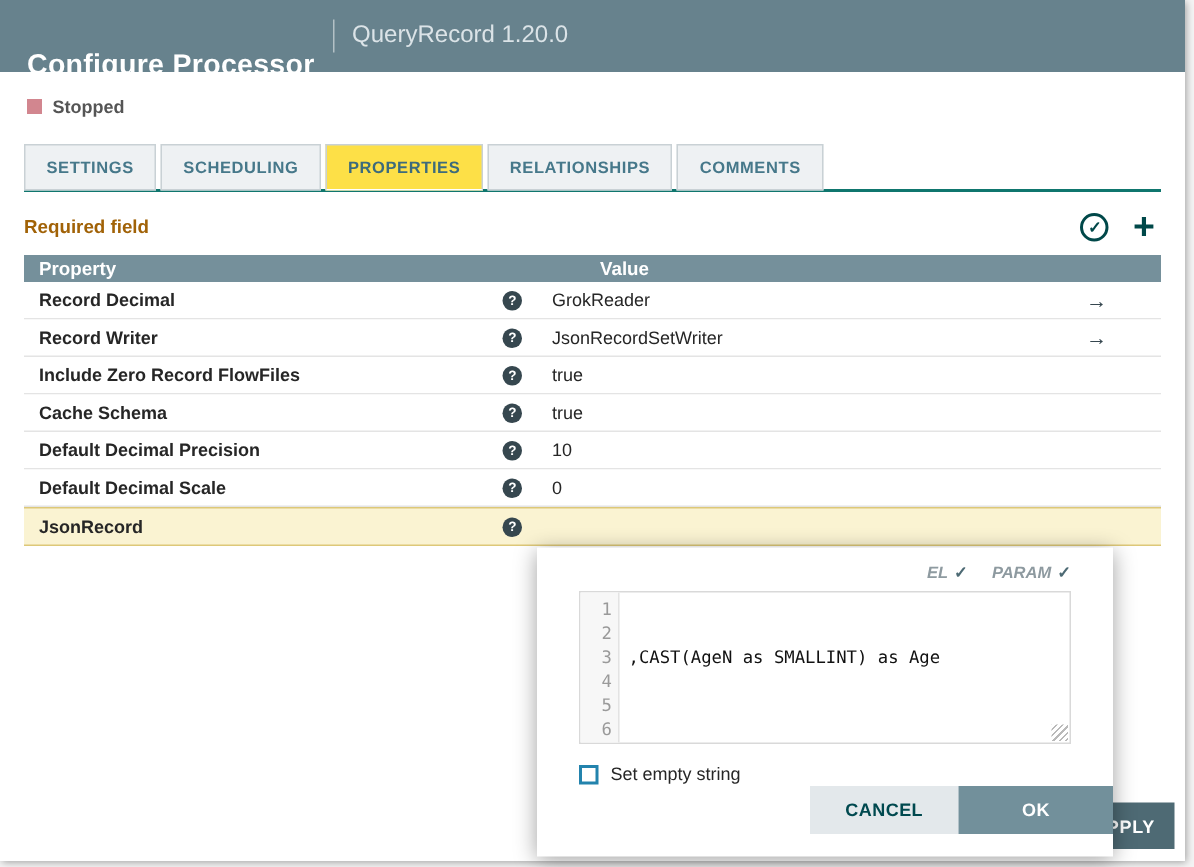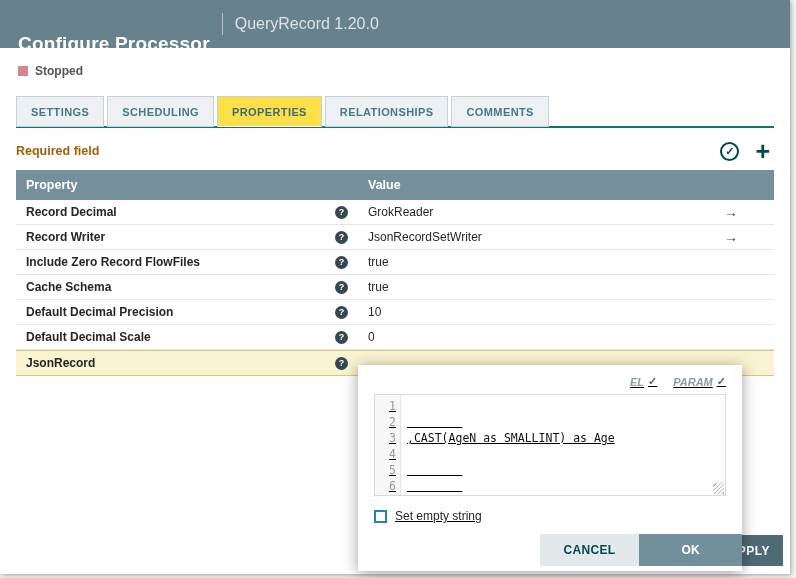--- a/index.html
+++ b/index.html
@@ -35,21 +35,21 @@
   .req { font-size:12.5px; font-weight:bold; color:#a16207; }
   .tools { display:flex; align-items:center; gap:16px; padding-right:4px; }
   .verify {
     width:19px; height:19px; border:2px solid #004849; border-radius:50%;
     color:#004849; font-size:11px; font-weight:bold;
     display:flex; align-items:center; justify-content:center; cursor:pointer;
   }
   .plus { color:#004849; font-size:25px; font-weight:bold; line-height:20px; cursor:pointer; }
   
   .table { margin:0 16px; }
-  .thead { display:flex; background:#75909B; color:#fff; font-size:12.5px; font-weight:bold; height:30px; align-items:center; }
+  .thead { display:flex; background:#75909B; color:#fff; font-size:12.5px; font-weight:bold; height:18px; align-items:center;gap:32px; }
   .c1 { width:342px; padding:0 10px; display:flex; align-items:center; justify-content:space-between; }
   .c2 { flex:1; padding-left:10px; }
   .c3 { width:86px; text-align:center; }
   .trow { display:flex; align-items:center; height:25px; border-bottom:1px solid #e4e4e4; font-size:12px; color:#262626; background:#fff; }
   .pname { font-weight:bold; color:#262626; }
   .help {
     width:13px; height:13px; border-radius:50%; background:#36474F; color:#fff;
     font-size:9px; font-weight:bold; display:flex; align-items:center; justify-content:center;
     flex:none; cursor:pointer;
   }
@@ -59,42 +59,41 @@
   .apply {
     position:absolute; right:7px; bottom:8px; width:112px; height:31px;
     background:#4E6A74; color:#fff; font-size:12px; font-weight:bold; letter-spacing:.5px;
     border:none; text-align:right; padding-right:13px; z-index:1; cursor:pointer;
     font-family:"Liberation Sans", sans-serif;
   }
   
   .popup {
     position:absolute; left:358px; top:365px; width:384px; height:206px;
     background:#fff; box-shadow:0 2px 14px rgba(0,0,0,.38); z-index:5;
-    padding:10px 16px 0;
-    text-decoration:underline;
+    padding:10px 28px 0;
   }
   .badges { display:flex; justify-content:flex-end; gap:16px; align-items:center;
     font-size:11px; font-style:italic; font-weight:bold; color:#8e9aa0; }
   .badge { display:flex; align-items:center; gap:4px; }
   .badge-check { color:#4d6a74; font-style:normal; font-size:11px; }
   .editor {
     margin-top:6px; border:1px solid #d9d9d9; height:102px; display:flex;
     font-family:"DejaVu Sans Mono", monospace; font-size:11.5px; line-height:16px;
     position:relative; background:#fff; cursor:text;
   }
   .gutter { width:26px; background:#f7f7f7; border-right:1px solid #e3e3e3; color:#9a9a9a;
     text-align:right; padding:3px 4px 0 0; }
   .code { padding:3px 0 0 6px; white-space:pre; color:#111; flex:1; overflow:hidden; }
   .codeline, .gutterline { height:16px; }
   .resize { position:absolute; right:1px; bottom:1px; width:11px; height:11px;
     background:repeating-linear-gradient(135deg, transparent 0 2px, #b9b9b9 2px 3px); cursor:nwse-resize; }
   .chkrow { display:flex; align-items:center; gap:8px; margin-top:13px; }
   .chk { width:13px; height:13px; border:2px solid #2383ad; background:#fff; flex:none; cursor:pointer; }
   .chklabel { font-size:12px; color:#262626; }
-  .pbtns { position:absolute; right:0; bottom:5px; display:flex; }
+  .pbtns { position:absolute; right:0; bottom:15px; display:flex; }
   .pbtn { height:32px; border:none; font-size:12px; font-weight:bold; letter-spacing:.3px; cursor:pointer;
     font-family:"Liberation Sans", sans-serif; }
   .btn-cancel { background:#E3E8EB; color:#00494f; padding:0 24px; }
   .btn-ok { background:#72909B; color:#fff; padding:0 42px; }
 </style>
 </head>
 <body>
 
 <div class="dialog">
 

